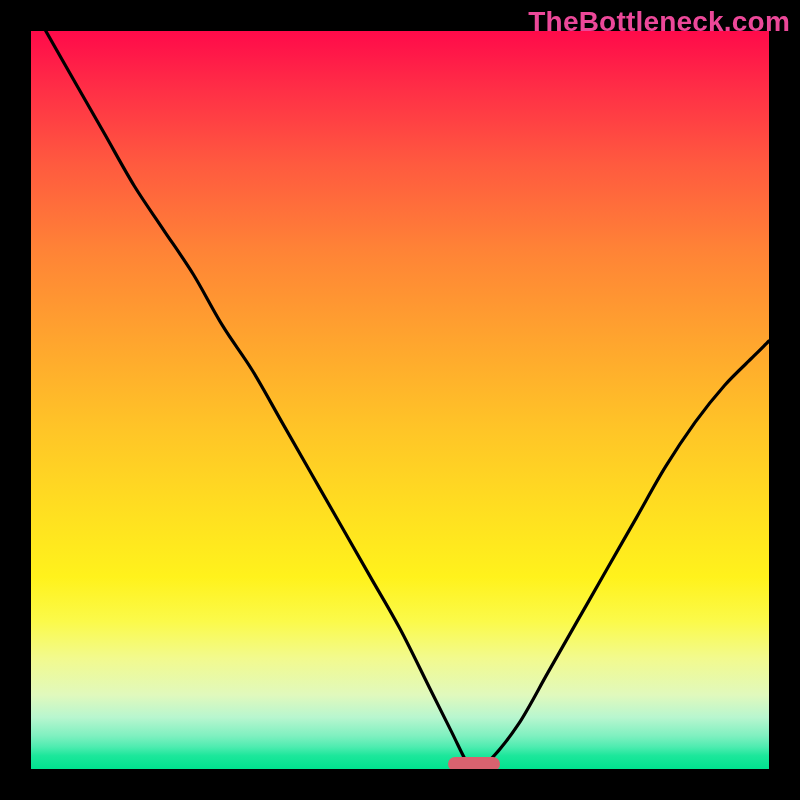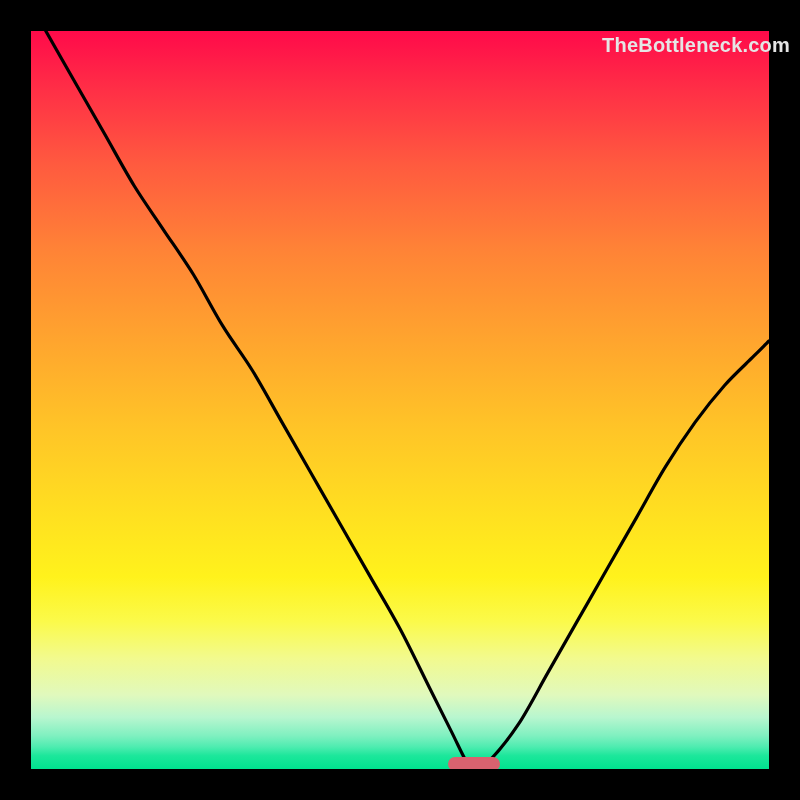--- a/index.html
+++ b/index.html
@@ -43,25 +43,24 @@
       #1ce79b 98.2%,
       #00e38f 100%
     );
     overflow: hidden;
   }
   .watermark {
     position: absolute;
     top: 6px;
     right: 10px;
     font-family: Arial, Helvetica, sans-serif;
-    font-size: 20px;
+    font-size: 28px;
     font-weight: 600;
-    color: #e5e5e5;
+    color: #ec4899;
     letter-spacing: 0.2px;
-    margin-top: 28px;
   }
   .marker {
     position: absolute;
     background: #d9626f;
     border-radius: 999px;
   }
   svg.curve {
     position: absolute;
     left: 0;
     top: 0;

